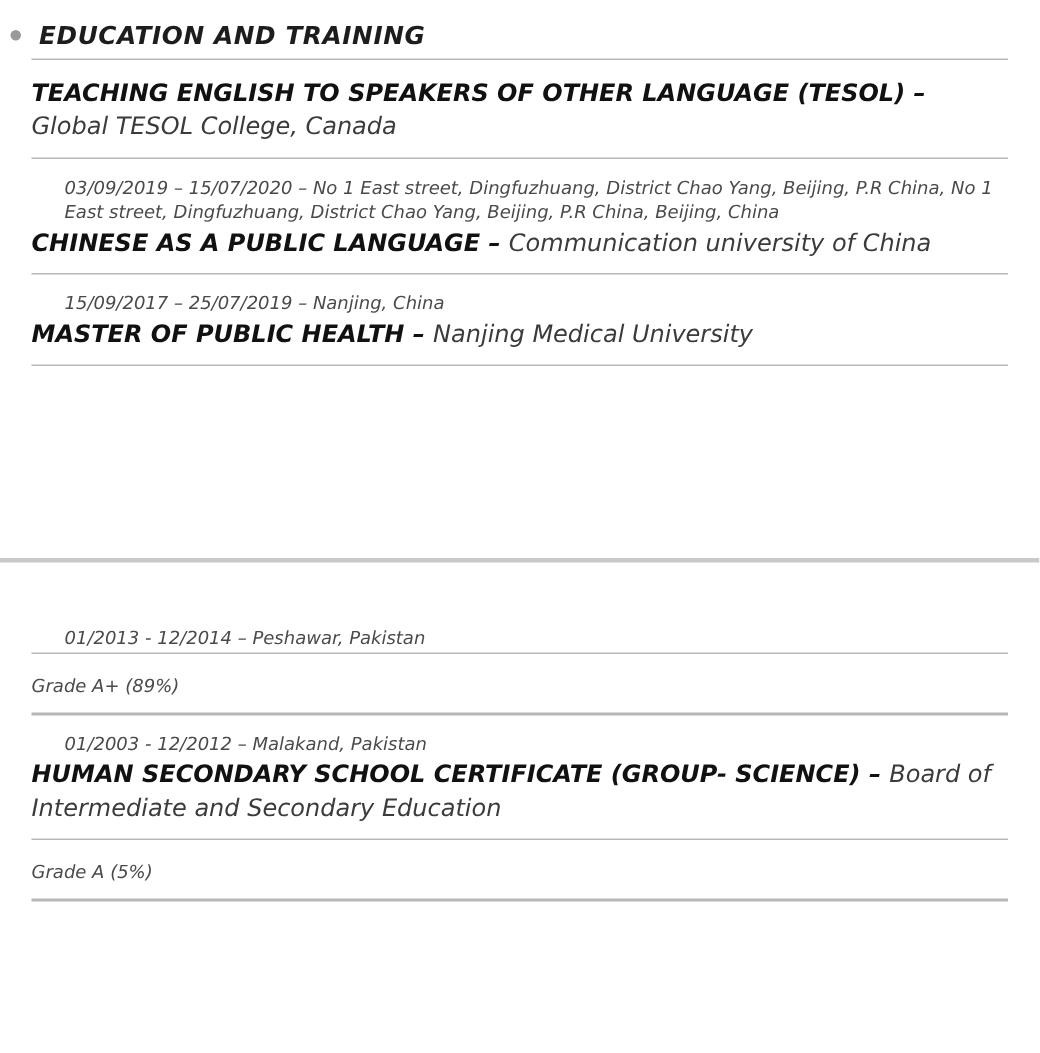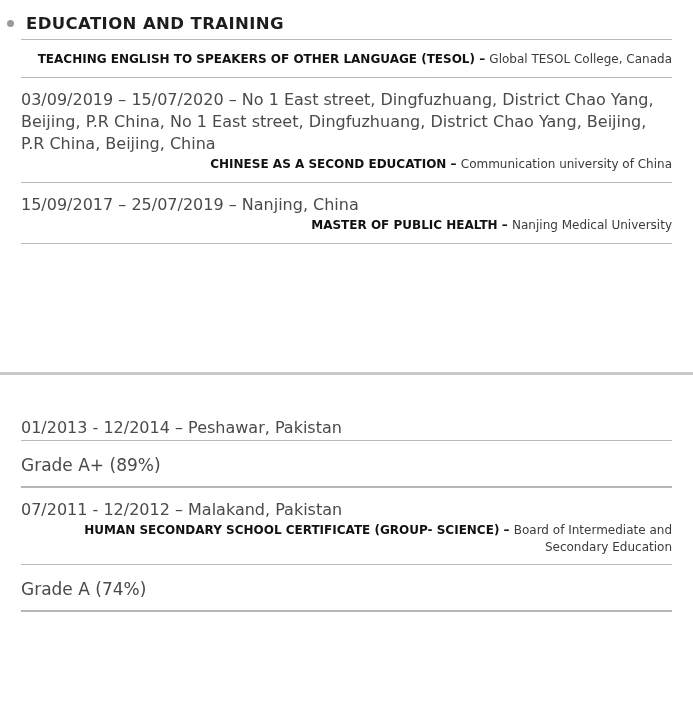--- a/index.html
+++ b/index.html
@@ -14,20 +14,21 @@
     color: #3c3c3c;
     font-size: 12px;
     position: relative;
     overflow: hidden;
   }
   .page {
     position: relative;
     width: 693px;
     height: 514px;
     box-sizing: border-box;
+    font-style: italic;
   }
 
   
   .section-header {
     display: flex;
     align-items: center;
     padding: 14px 0 6px 0;
   }
   .bullet {
     width: 7px;
@@ -58,42 +59,42 @@
   }
 
   .content {
     padding: 0 21px;
   }
 
   .entry {
     padding-top: 11px;
   }
   .entry .meta {
-    font-size: 16px;
+    font-size: 12px;
     color: #4a4a4a;
     line-height: 1.38;
     margin-bottom: 1px;
+    margin-left: 22px;
   }
   .entry .title-line {
-    font-size: 12px;
+    font-size: 16px;
     color: #2b2b2b;
     line-height: 1.4;
     margin-bottom: 9px;
-    text-align: right;
   }
   .entry .degree {
     font-weight: bold;
     color: #111111;
   }
   .entry .org {
     font-weight: normal;
     color: #3b3b3b;
   }
   .grade {
-    font-size: 17px;
+    font-size: 12px;
     color: #4a4a4a;
     padding-top: 14px;
     padding-bottom: 11px;
   }
   .spacer-block {
     height: 128px;
   }
 </style>
 </head>
 <body>
@@ -114,21 +115,21 @@
       </div>
     </div>
   </div>
   <div class="rule"></div>
 
   <div class="content">
 
     <div class="entry">
       <div class="meta">03/09/2019 – 15/07/2020 – No 1 East street, Dingfuzhuang, District Chao Yang, Beijing, P.R China, No 1 East street, Dingfuzhuang, District Chao Yang, Beijing, P.R China, Beijing, China</div>
       <div class="title-line">
-        <span class="degree">CHINESE AS A SECOND EDUCATION – </span><span class="org">Communication university of China</span>
+        <span class="degree">CHINESE AS A PUBLIC LANGUAGE – </span><span class="org">Communication university of China</span>
       </div>
     </div>
   </div>
   <div class="rule"></div>
 
   <div class="content">
 
     <div class="entry">
       <div class="meta">15/09/2017 – 25/07/2019 – Nanjing,  China</div>
       <div class="title-line">
@@ -152,27 +153,27 @@
   <div class="content">
     <div class="grade">Grade A+ (89%)</div>
   </div>
   <div class="rule"></div>
 
   <div class="rule"></div>
 
   <div class="content">
 
     <div class="entry">
-      <div class="meta">07/2011 -  12/2012 – Malakand, Pakistan</div>
+      <div class="meta">01/2003 -  12/2012 – Malakand, Pakistan</div>
       <div class="title-line">
         <span class="degree">HUMAN SECONDARY SCHOOL CERTIFICATE (GROUP- SCIENCE) – </span><span class="org">Board of Intermediate and Secondary Education</span>
       </div>
     </div>
   </div>
   <div class="rule"></div>
   <div class="content">
-    <div class="grade">Grade A (74%)</div>
+    <div class="grade">Grade A (5%)</div>
   </div>
   <div class="rule"></div>
 
   <div class="rule"></div>
 
 </div>
 
 </body></html>

